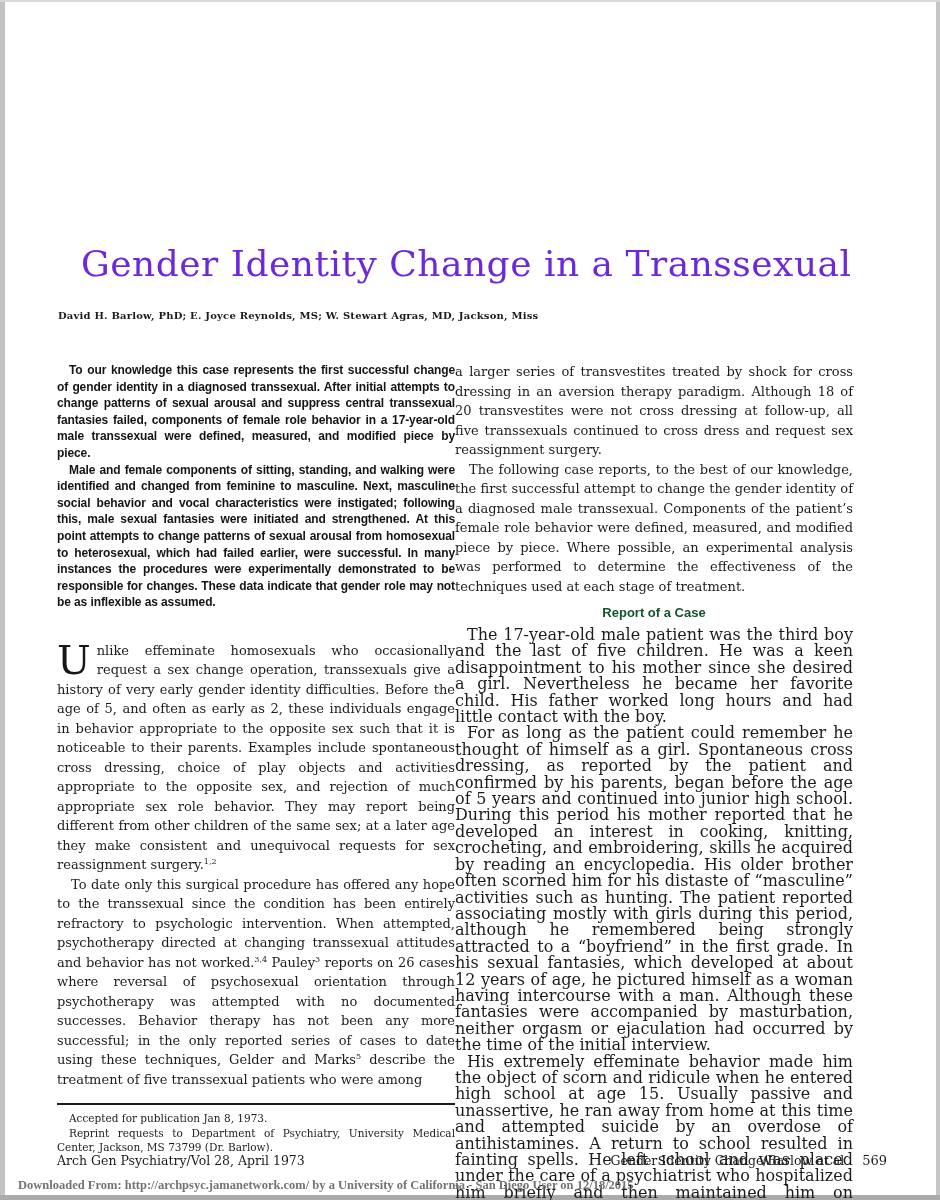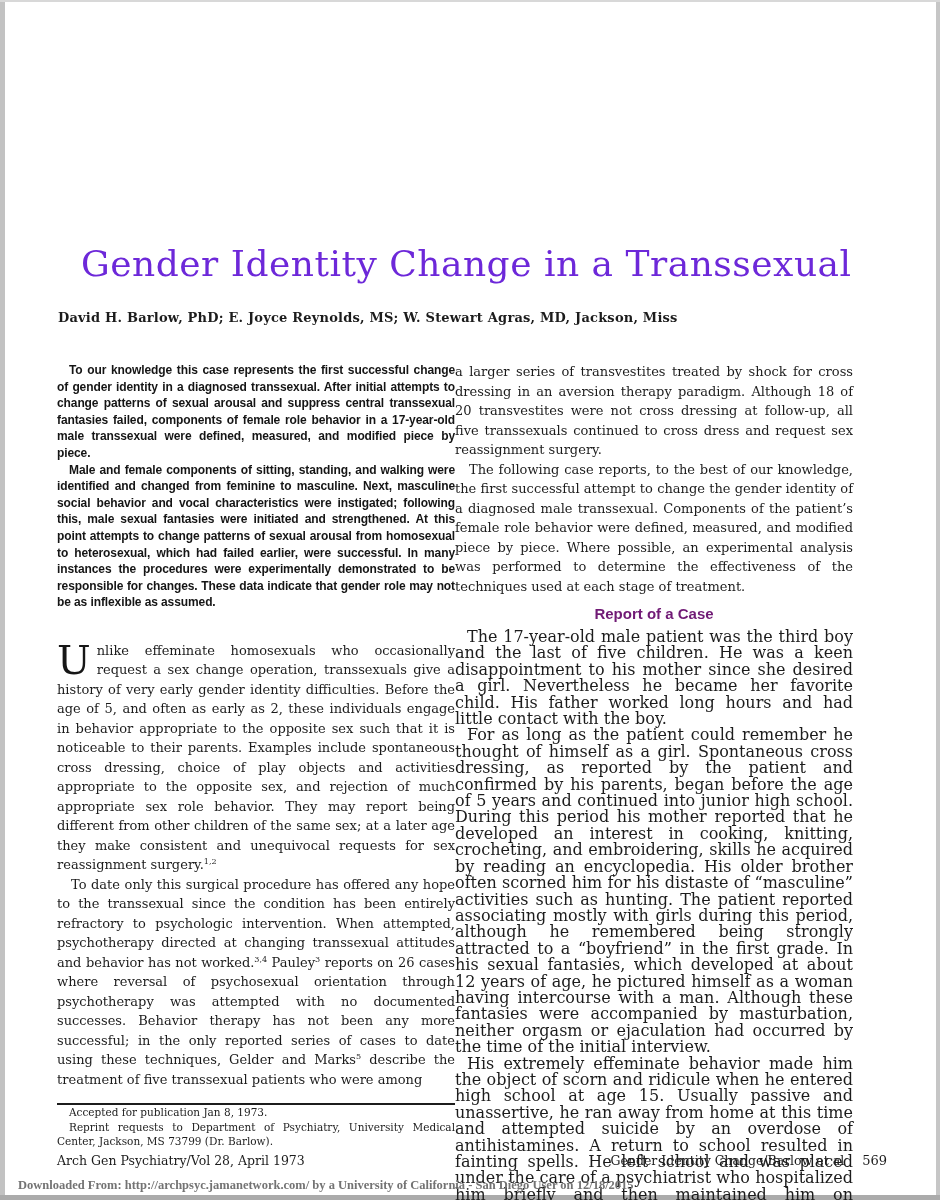--- a/index.html
+++ b/index.html
@@ -15,21 +15,21 @@
   .edge-top{position:absolute;left:0;top:0;width:940px;height:2px;background:#d8d8d8;}
 
   .title{
     position:absolute;left:57px;top:243px;width:830px;
     font-size:36px;font-weight:400;letter-spacing:.5px;color:#6d28d9;
     font-family:"DejaVu Serif", serif;
     margin-left:24px;
   }
   .authors{
     position:absolute;left:58px;top:310px;width:800px;
-    font-size:13px;font-weight:bold;letter-spacing:.2px;
+    font-size:10px;font-weight:bold;letter-spacing:.2px;
   }
 
   .columns{
     position:absolute;left:57px;top:362px;width:826px;
     display:flex;
   }
   .col{width:398px;}
 
   
   .abstract p{
@@ -45,32 +45,32 @@
   }
   .intro{margin-top:30px;}
   .intro p.first{text-indent:0;}
   .dropcap{
     float:left;font-size:40px;line-height:34px;padding:2px 6px 0 0;
     font-family:"DejaVu Serif", serif;color:#161616;
   }
   sup{font-size:62%;line-height:0;letter-spacing:0;}
 
   
-  .footnote{margin-top:14px;border-top:2px solid #1c1c1c;}
+  .footnote{margin-top:14px;border-top:2px solid #1c1c1c;padding-top:6px;}
   .footnote p{
     margin:0;font-size:10.5px;line-height:14.5px;text-align:justify;
     text-indent:12px;color:#1c1c1c;
   }
 
   
   .rc p.cont{text-indent:0;}
   .section-heading{
     margin:9px 0 7px 0;text-align:center;
-    font-family:"Liberation Sans", sans-serif;font-weight:bold;font-size:15px;
-    color:#701a75;
+    font-family:"Liberation Sans", sans-serif;font-weight:bold;font-size:13px;
+    color:#14532d;
   }
   .casetext p{
     margin:0;font-size:16px;line-height:16.4px;text-align:justify;
     text-indent:12px;color:#1c1c1c;
   }
 
   
   .footer{
     position:absolute;left:57px;top:1153px;width:830px;
     display:flex;justify-content:space-between;align-items:baseline;

